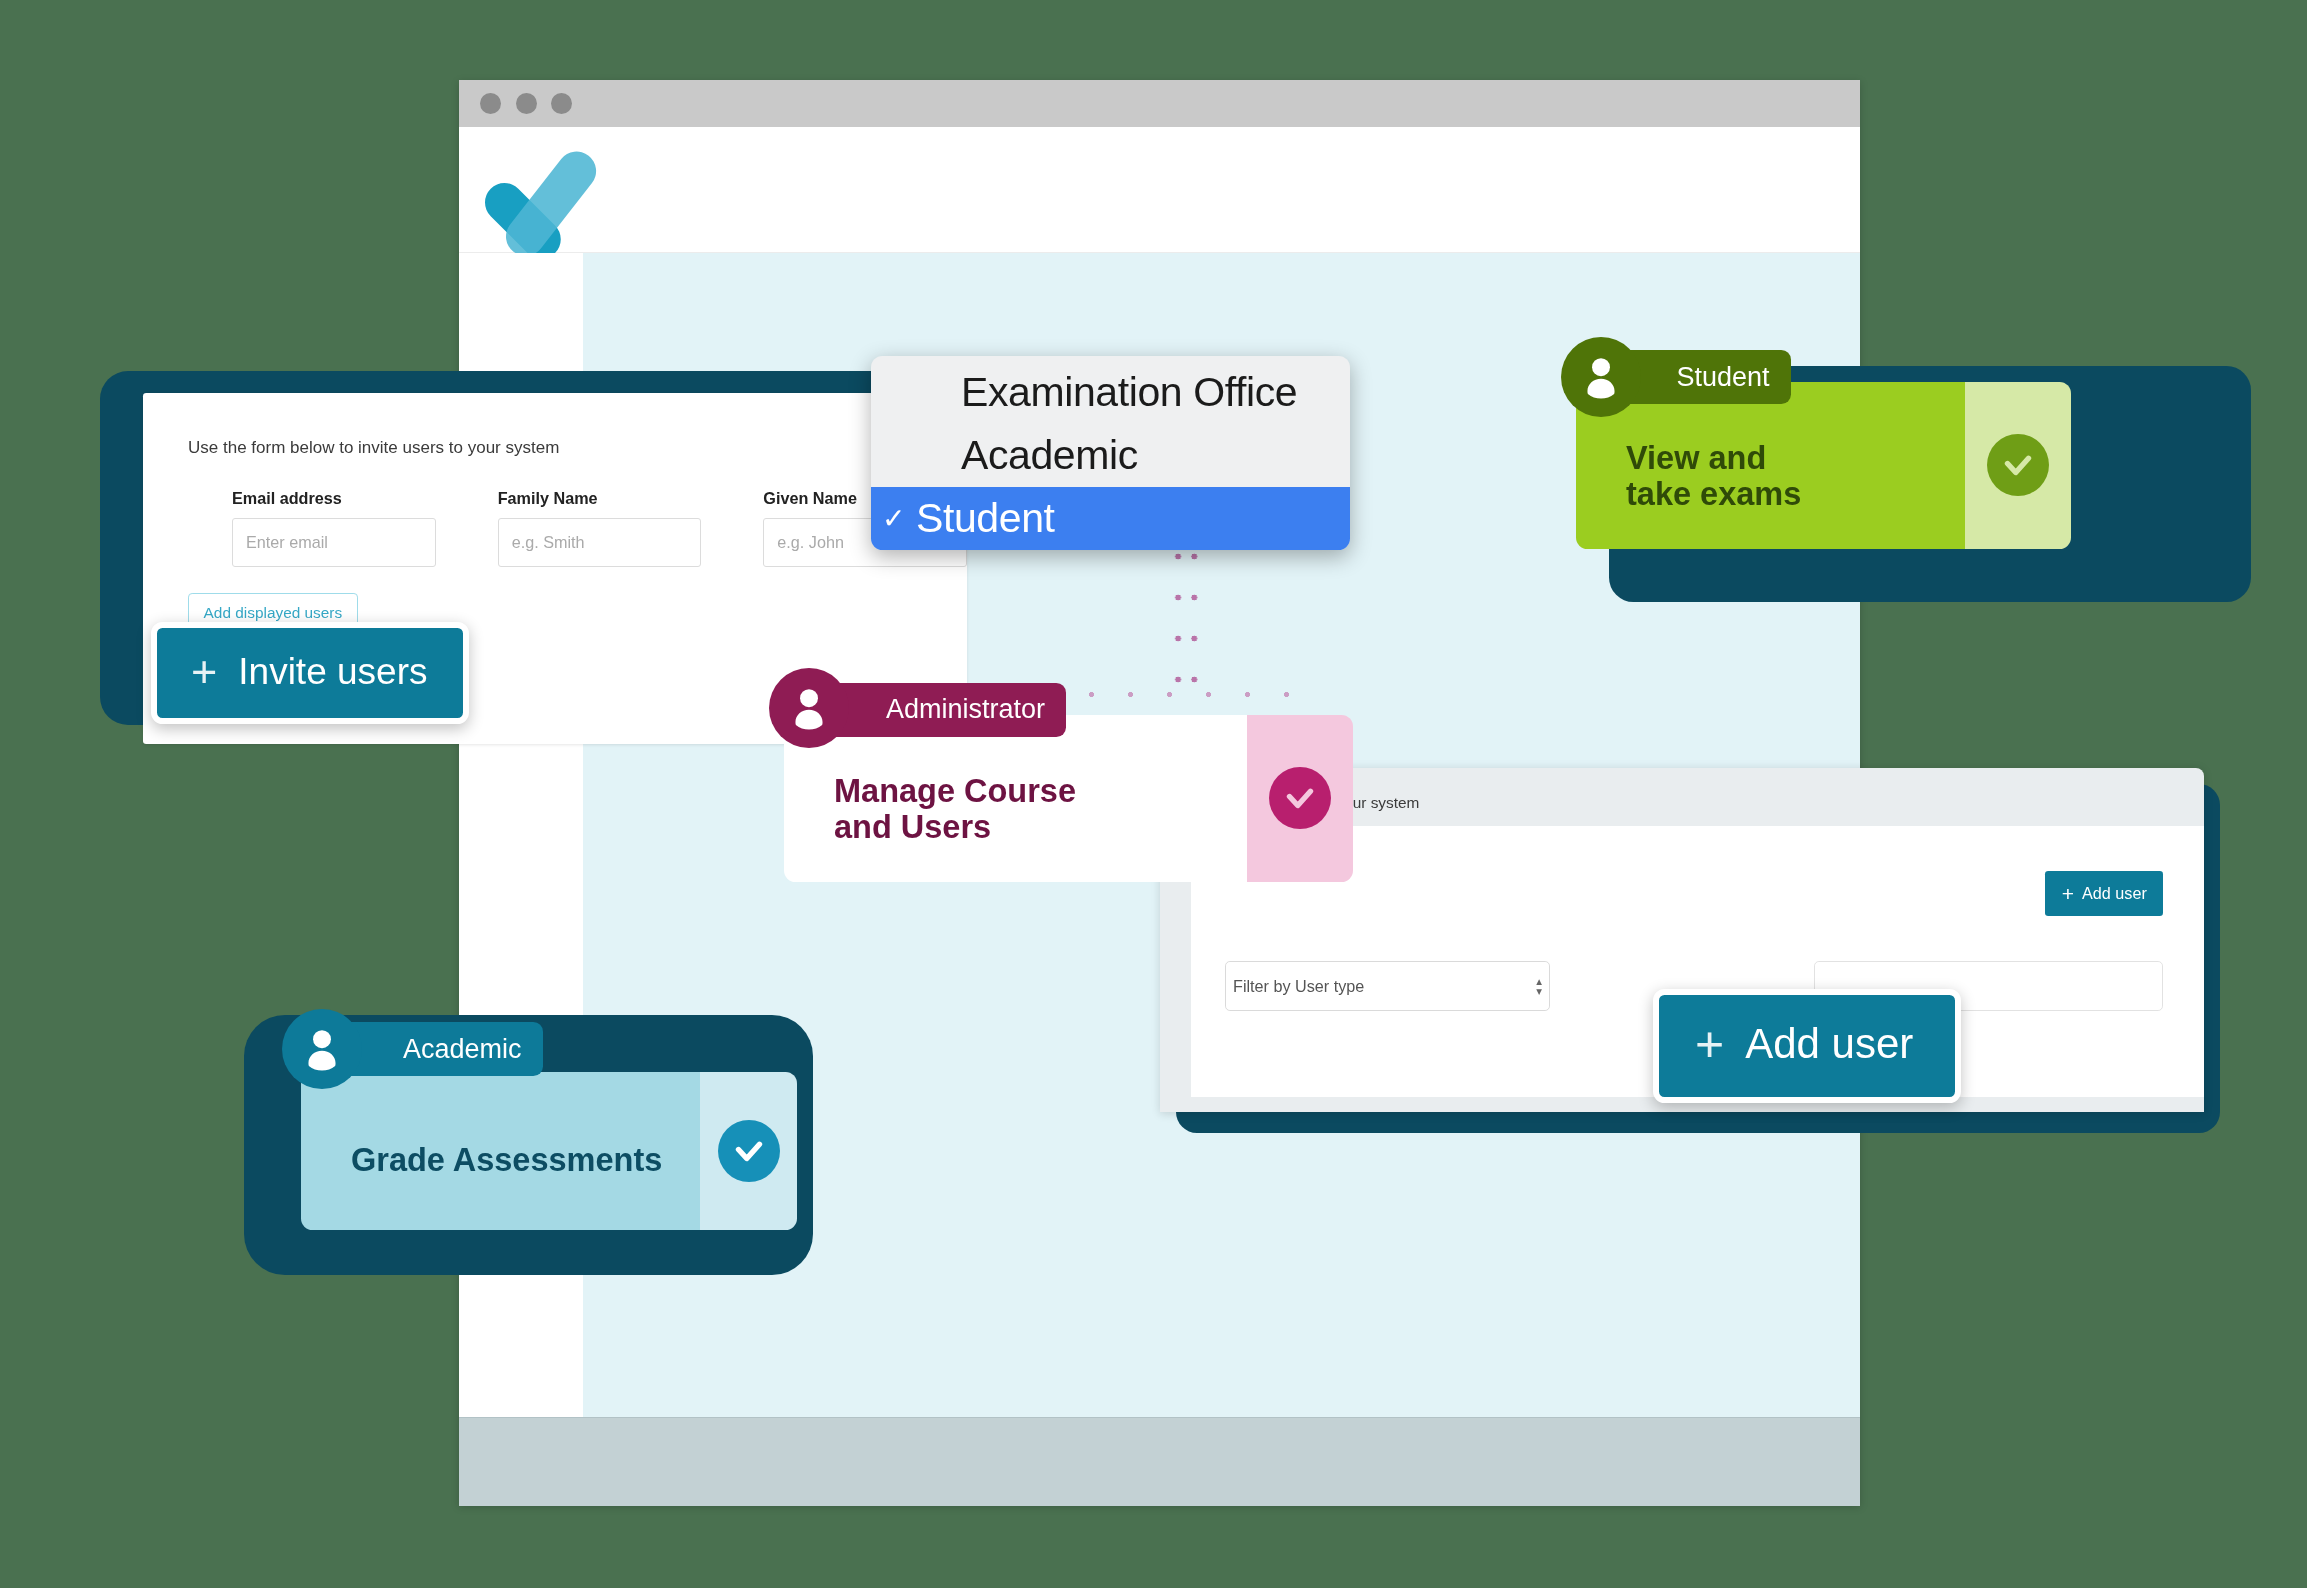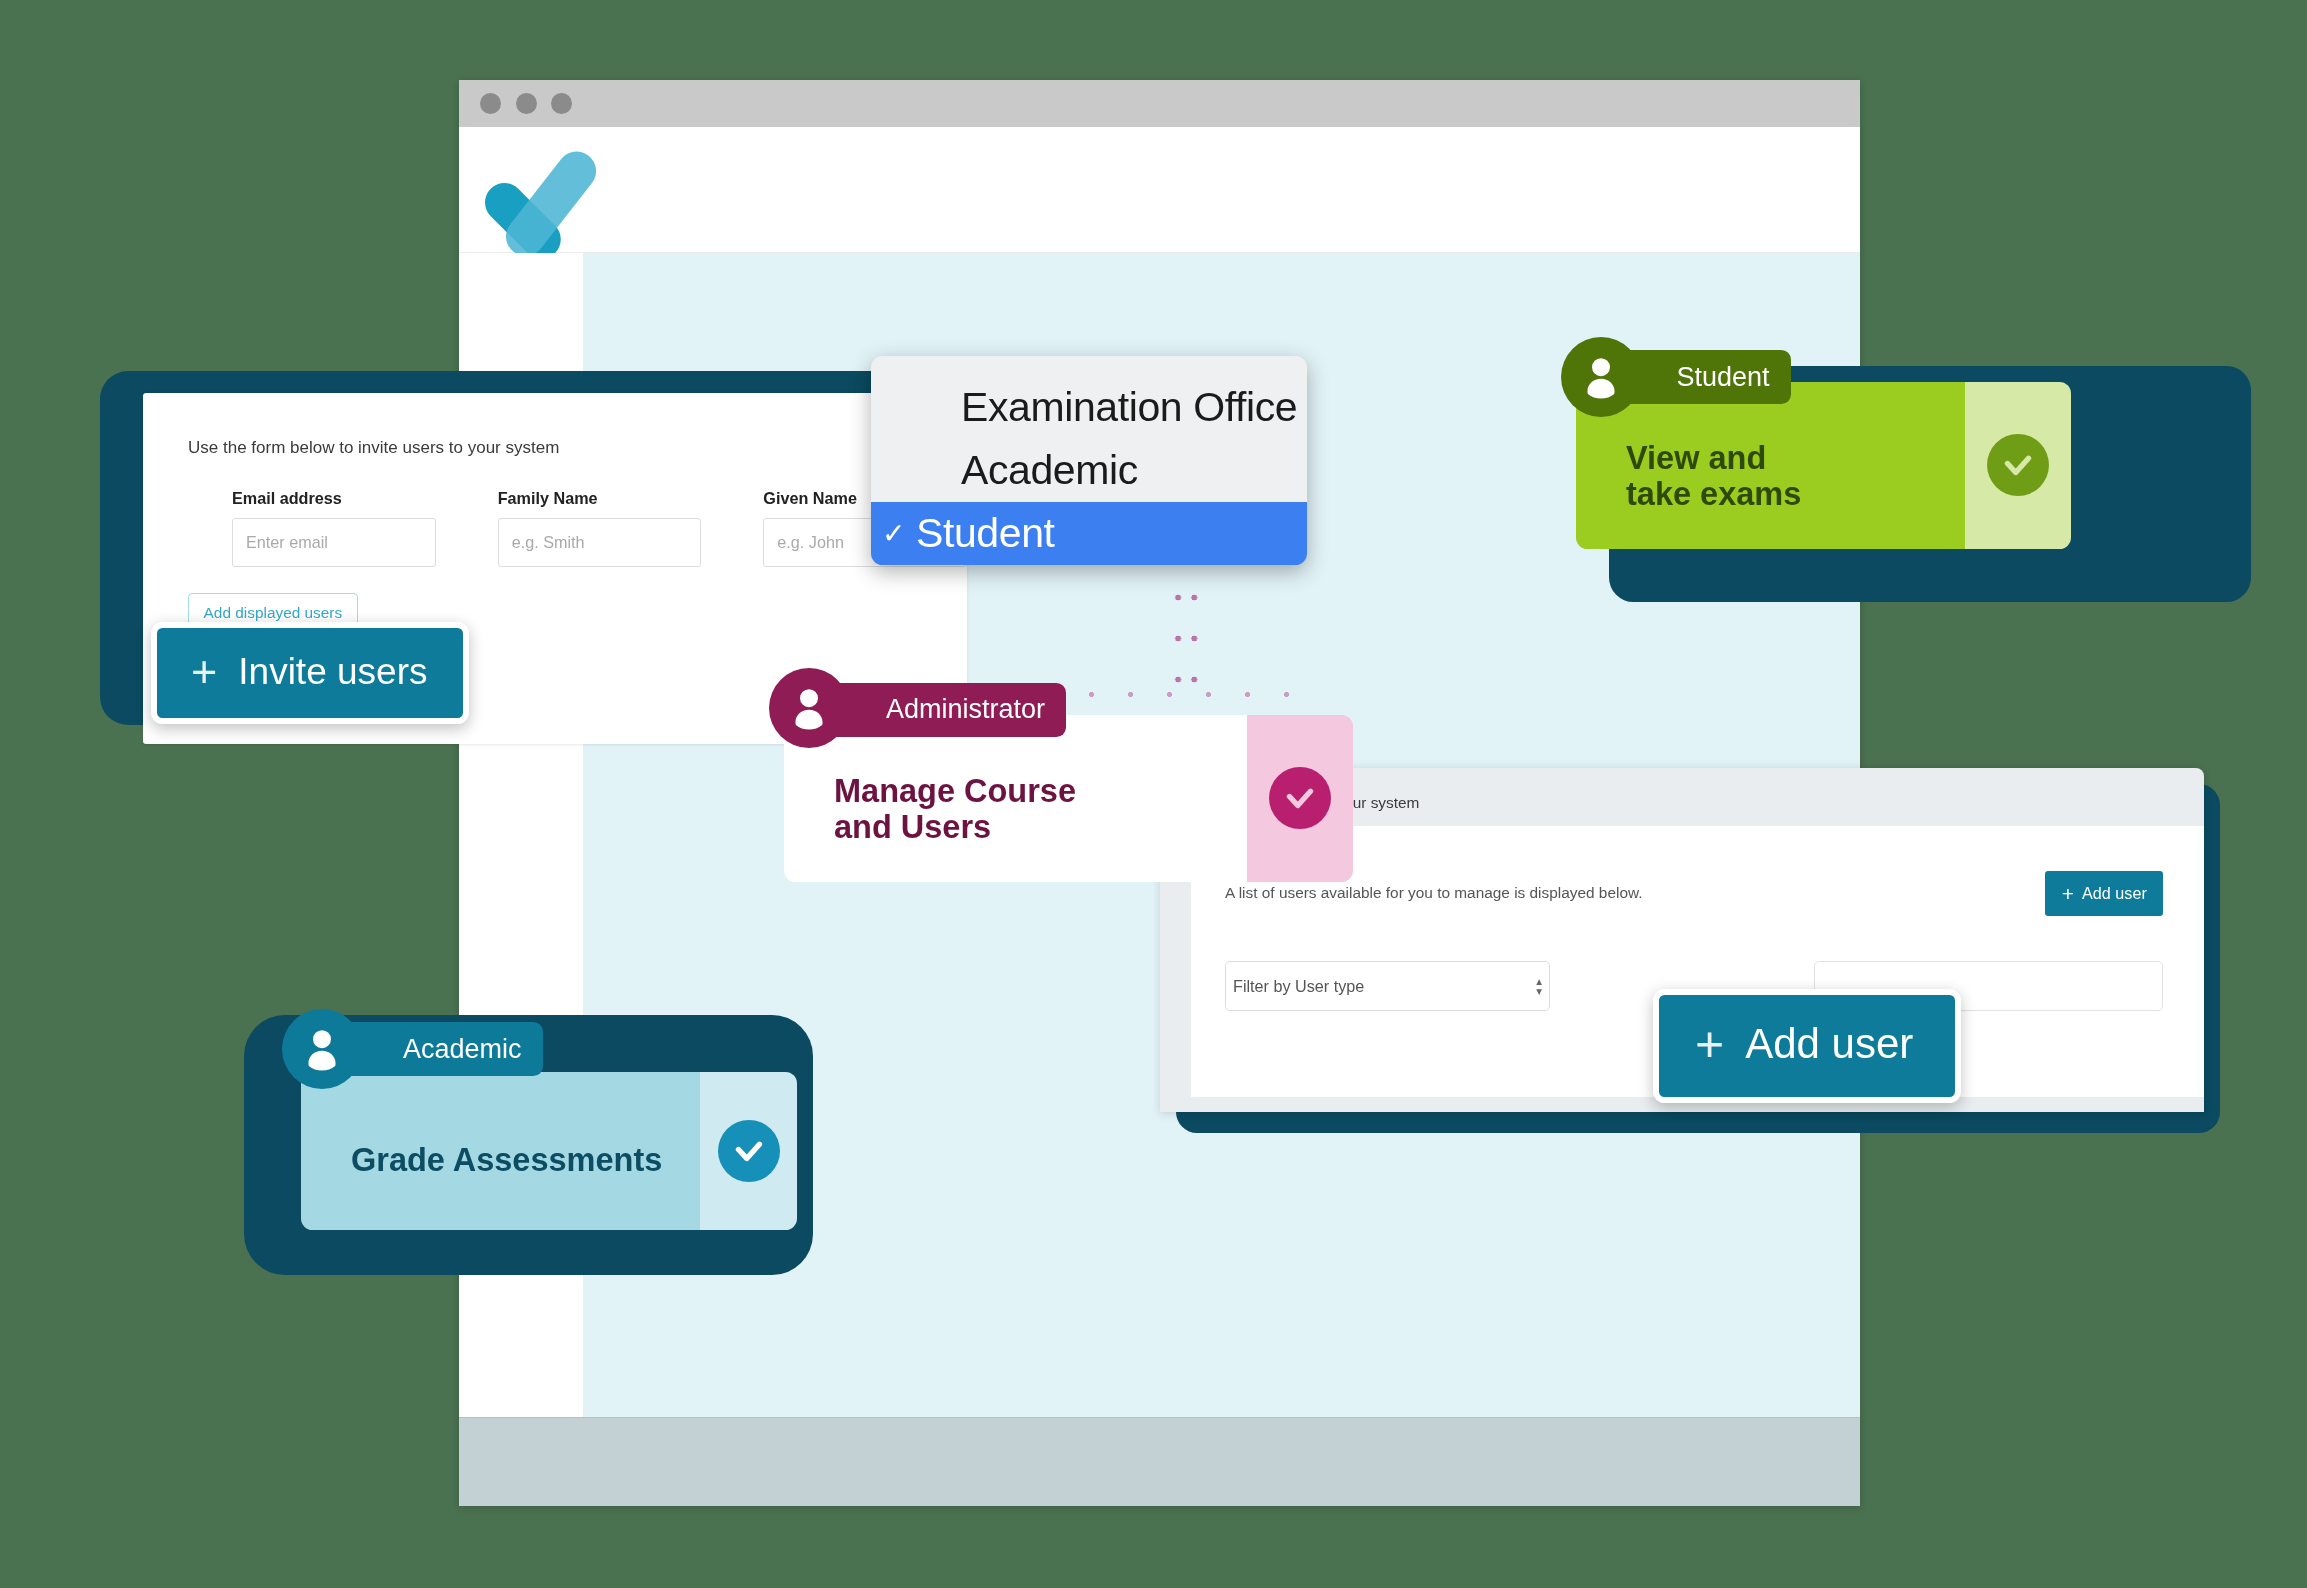--- a/index.html
+++ b/index.html
@@ -102,24 +102,24 @@
   }
   .btn-outline {
     display: inline-flex; align-items: center; justify-content: center;
     margin: 26px 0 0 45px; height: 41px; padding: 0 14.6px;
     border: 0.8px solid #9fdcea; border-radius: 4.1px; background: #fff;
     color: #36a8c6; font-size: 15.4px;
   }
 
   
   .dropdown {
-    position: absolute; left: 871px; top: 356px; width: 436px;
+    position: absolute; left: 871px; top: 356px; width: 479px;
     background: #eff0f1; border-radius: 11.4px;
     box-shadow: 0 6.5px 21px rgba(0,0,0,.30);
-    overflow: hidden; padding: 20px 0 0 0;
+    overflow: hidden; padding: 5px 0 0 0;
   }
   .dd-item {
     height: 63px; display: flex; align-items: center;
     font-size: 41px; color: #1b1b1b; padding-left: 45px; letter-spacing: -0.4px;
   }
   .dd-item.selected { background: #3c7ff0; color: #fff; padding-left: 0; }
   .dd-check { width: 45px; text-align: center; font-size: 28px; }
   .dd-item:not(.selected) .dd-check { visibility: hidden; }
   .dd-item.last { margin-bottom: 0; }
 
@@ -290,21 +290,20 @@
       <span class="dd-check">✓</span>
       <span>Student</span>
     </div>
   </div>
 
   <div class="manage-wrap">
     <div class="navy-back"></div>
     <div class="manage-panel">
       <div class="manage-title">Manage users within your system</div>
       <div class="manage-inner">
-        <div class="manage-desc">A list of users available for you to manage is displayed below.</div>
         <div class="btn-teal-sm">
           <span class="plus-sm">+</span>
           <span>Add user</span>
         </div>
         <div class="filter-select">
           <span>Filter by User type</span>
           <span class="filter-arrows">▴<br>▾</span>
         </div>
         <div class="search-box"></div>
       </div>

